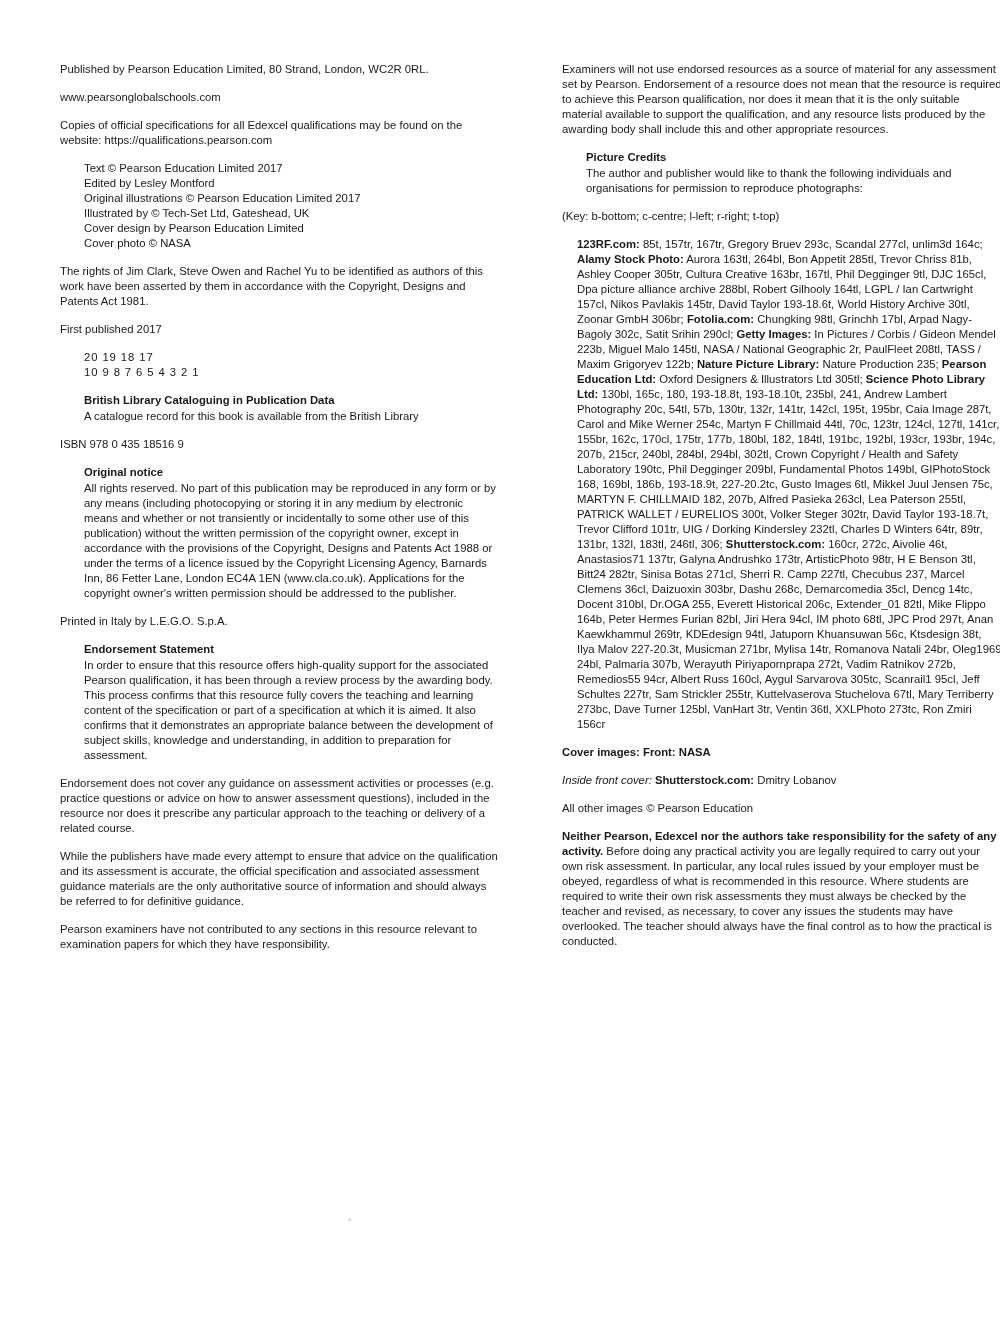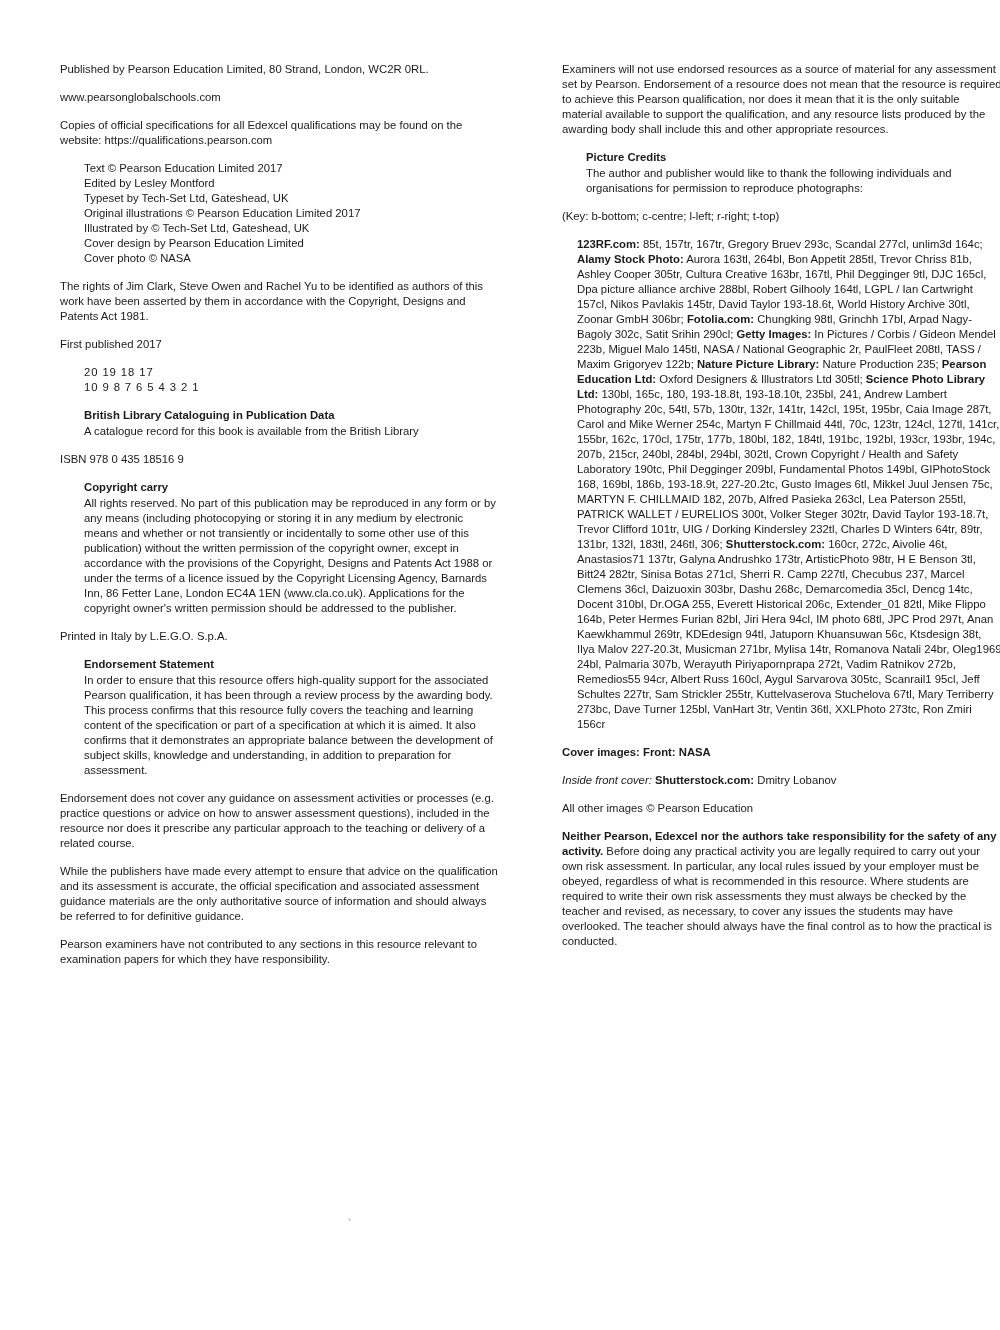--- a/index.html
+++ b/index.html
@@ -83,21 +83,20 @@
 
     <p>Published by Pearson Education Limited, 80 Strand, London, WC2R 0RL.</p>
 
     <p>www.pearsonglobalschools.com</p>
 
     <p>Copies of official specifications for all Edexcel qualifications may be found on the website: https://qualifications.pearson.com</p>
 
     <div class="block-lines">
       <div>Text © Pearson Education Limited 2017</div>
       <div>Edited by Lesley Montford</div>
-      <div>Typeset by Tech-Set Ltd, Gateshead, UK</div>
       <div>Original illustrations © Pearson Education Limited 2017</div>
       <div>Illustrated by © Tech-Set Ltd, Gateshead, UK</div>
       <div>Cover design by Pearson Education Limited</div>
       <div>Cover photo © NASA</div>
     </div>
 
     <p>The rights of Jim Clark, Steve Owen and Rachel Yu to be identified as authors of this work have been asserted by them in accordance with the Copyright, Designs and Patents Act 1981.</p>
 
     <p>First published 2017</p>
 
@@ -107,21 +106,21 @@
     </div>
 
     <div class="block-lines">
       <div class="heading">British Library Cataloguing in Publication Data</div>
       <div>A catalogue record for this book is available from the British Library</div>
     </div>
 
     <p>ISBN 978 0 435 18516 9</p>
 
     <div class="block-lines">
-      <div class="heading">Copyright carry</div>
+      <div class="heading">Original notice</div>
       <div>All rights reserved. No part of this publication may be reproduced in any form or by any means (including photocopying or storing it in any medium by electronic means and whether or not transiently or incidentally to some other use of this publication) without the written permission of the copyright owner, except in accordance with the provisions of the Copyright, Designs and Patents Act 1988 or under the terms of a licence issued by the Copyright Licensing Agency, Barnards Inn, 86 Fetter Lane, London EC4A 1EN (www.cla.co.uk). Applications for the copyright owner's written permission should be addressed to the publisher.</div>
     </div>
 
     <p>Printed in Italy by L.E.G.O. S.p.A.</p>
 
     <div class="block-lines">
       <div class="heading">Endorsement Statement</div>
       <div>In order to ensure that this resource offers high-quality support for the associated Pearson qualification, it has been through a review process by the awarding body. This process confirms that this resource fully covers the teaching and learning content of the specification or part of a specification at which it is aimed. It also confirms that it demonstrates an appropriate balance between the development of subject skills, knowledge and understanding, in addition to preparation for assessment.</div>
     </div>
 

